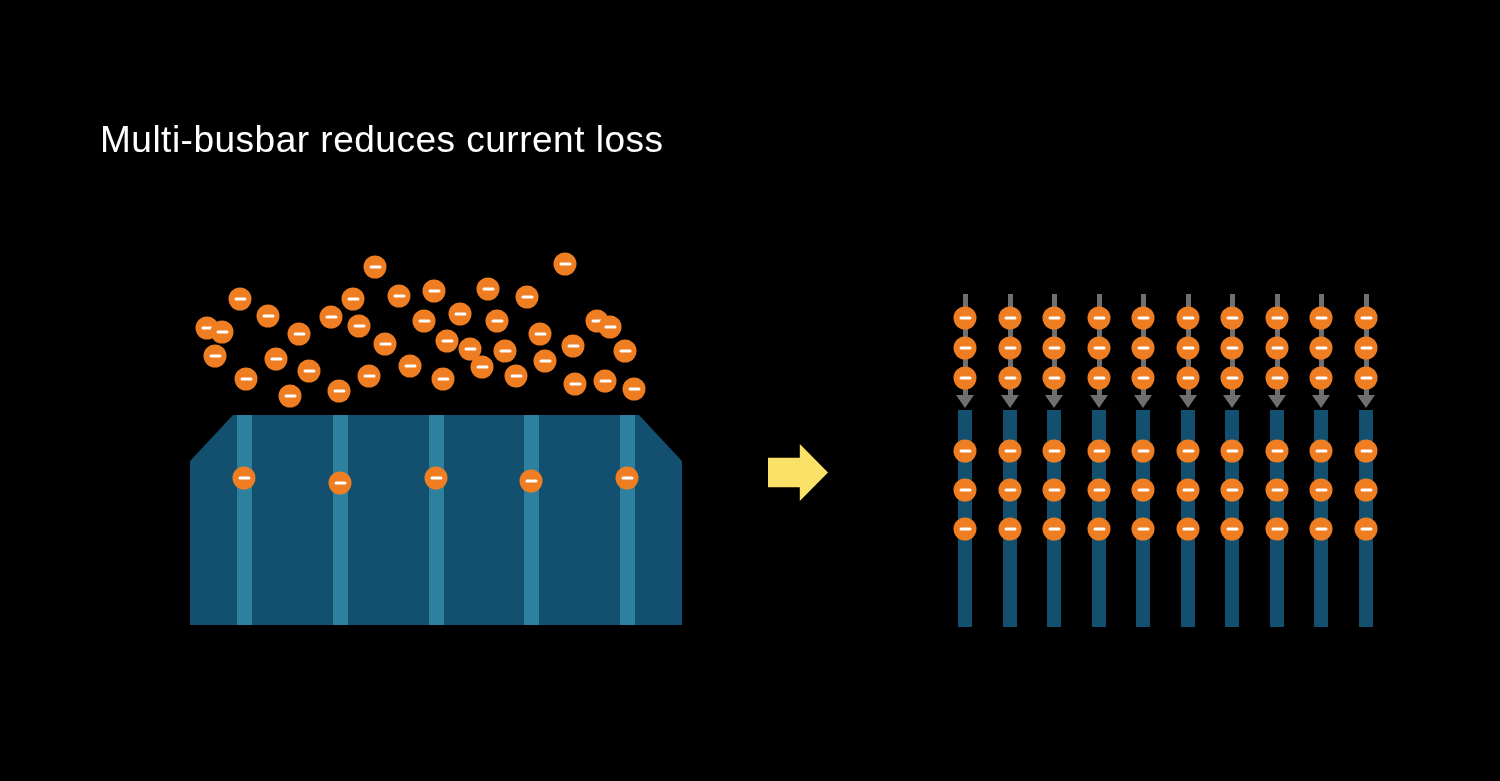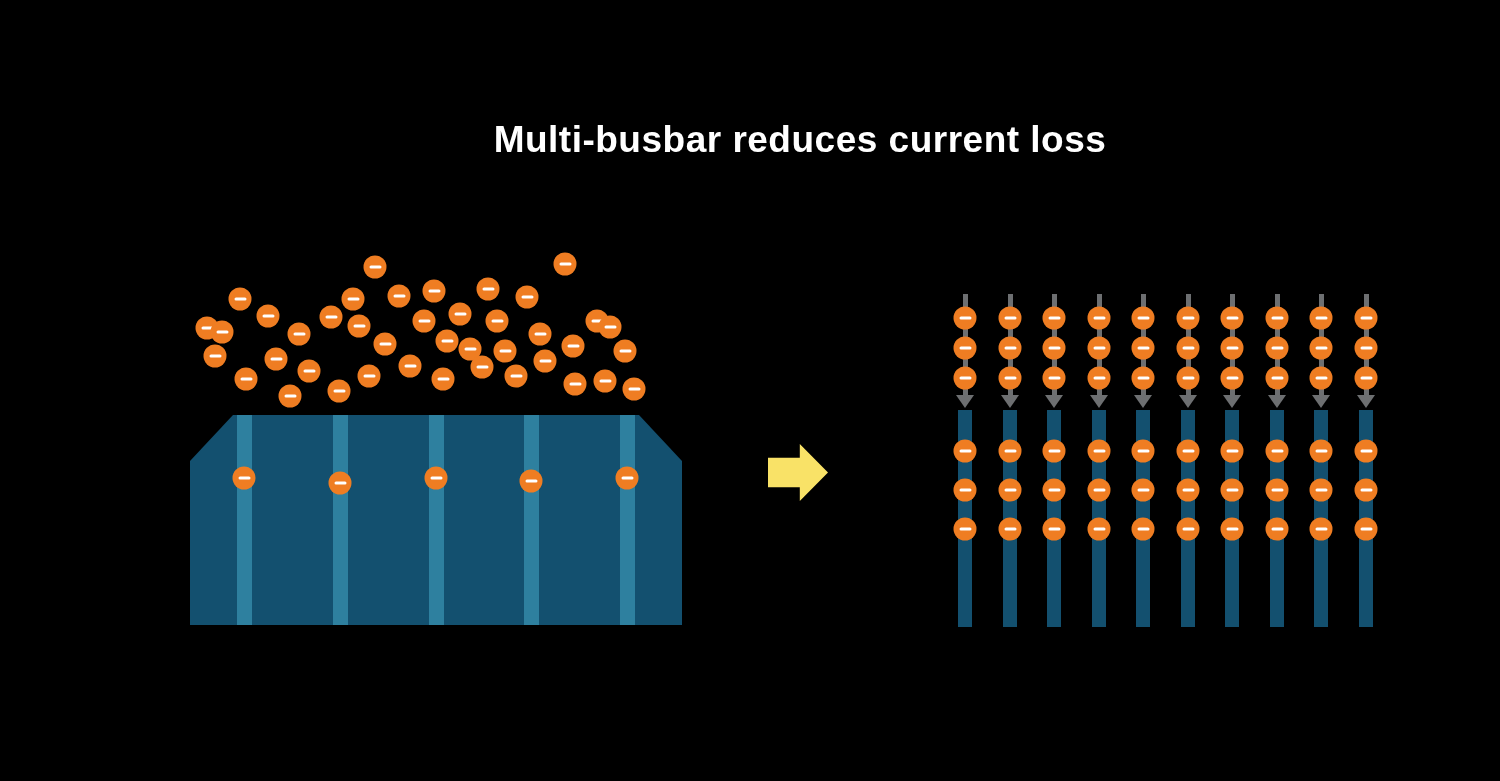--- a/index.html
+++ b/index.html
@@ -13,24 +13,23 @@
     height: 781px;
     overflow: hidden;
     font-family: "Liberation Sans", sans-serif;
     background: var(--bg, #000);
   }
   .title {
     position: absolute;
     left: 100px;
     top: 119px;
     width: 1400px;
-    text-align: center;
     color: var(--title-color, #fff);
     font-size: 37px;
-    font-weight: 700;
+    font-weight: 400;
     letter-spacing: 0.5px;
   }
   .electron {
     position: absolute;
     width: 23px;
     height: 23px;
     border-radius: 50%;
     transform: translate(-50%, -50%);
     background: var(--electron, #ef7d22);
     display: flex;

